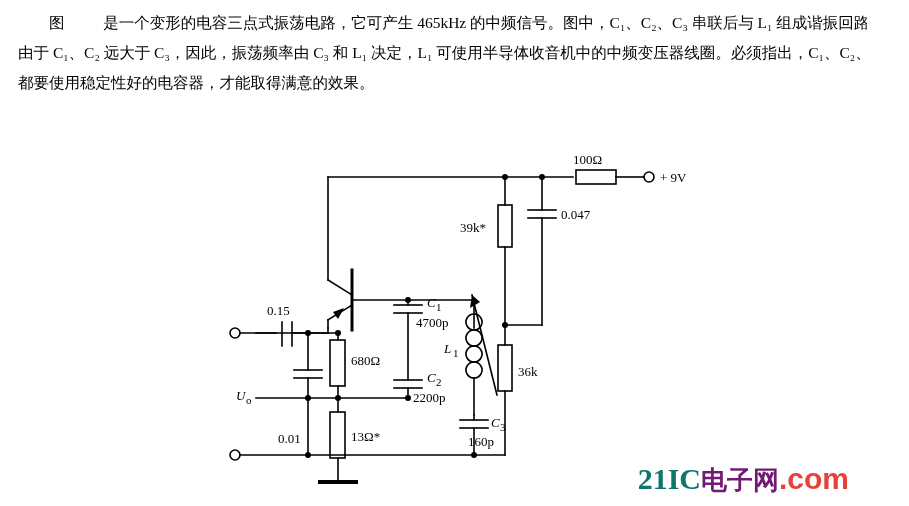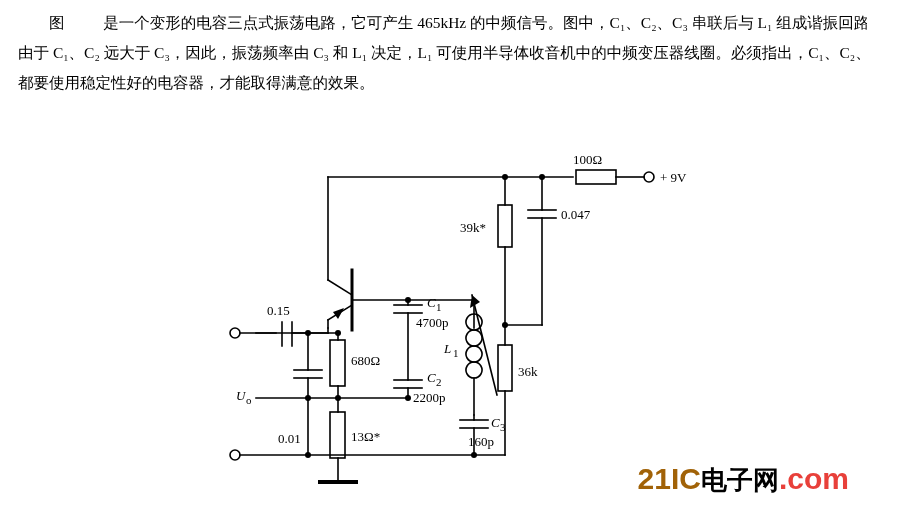--- a/index.html
+++ b/index.html
@@ -61,22 +61,22 @@
   #watermark {
     position: absolute;
     right: 18px;
     bottom: 8px;
     font-family: "Liberation Sans", sans-serif;
     font-size: 30px;
     font-weight: bold;
     letter-spacing: 0px;
     white-space: nowrap;
   }
-  #watermark .wm-21ic { color: #a16207; }
-  #watermark .wm-cn { color: #000000; font-size: 26px; }
+  #watermark .wm-21ic { color: #0f766e; font-family: Liberation Serif, serif; }
+  #watermark .wm-cn { color: #701a75; font-size: 26px; }
   #watermark .wm-com { color: #e8403a; text-align: center; }
 </style>
 </head>
 <body>
 
 <div id="page">
 
   <div id="text-block">
     <p>        图          是一个变形的电容三点式振荡电路，它可产生 465kHz 的中频信号。图中，C₁、C₂、C₃ 串联后与 L₁ 组成谐振回路。由于 C₁、C₂ 远大于 C₃，因此，振荡频率由 C₃ 和 L₁ 决定，L₁ 可使用半导体收音机中的中频变压器线圈。必须指出，C₁、C₂、C₃ 都要使用稳定性好的电容器，才能取得满意的效果。</p>
   </div>

